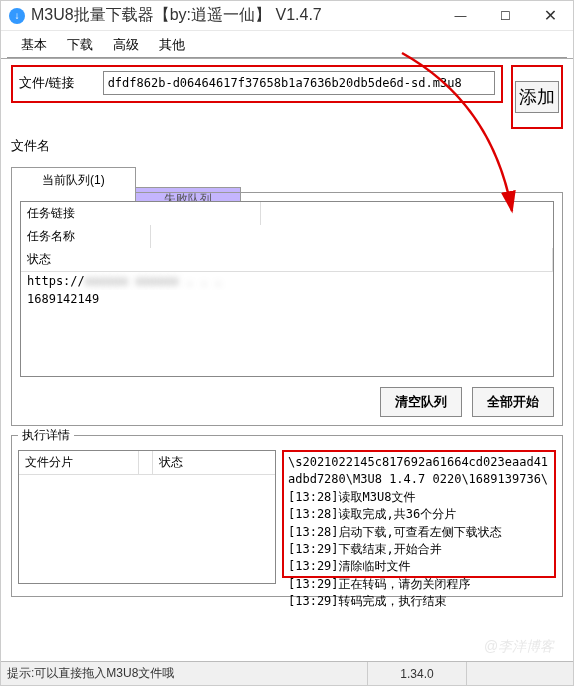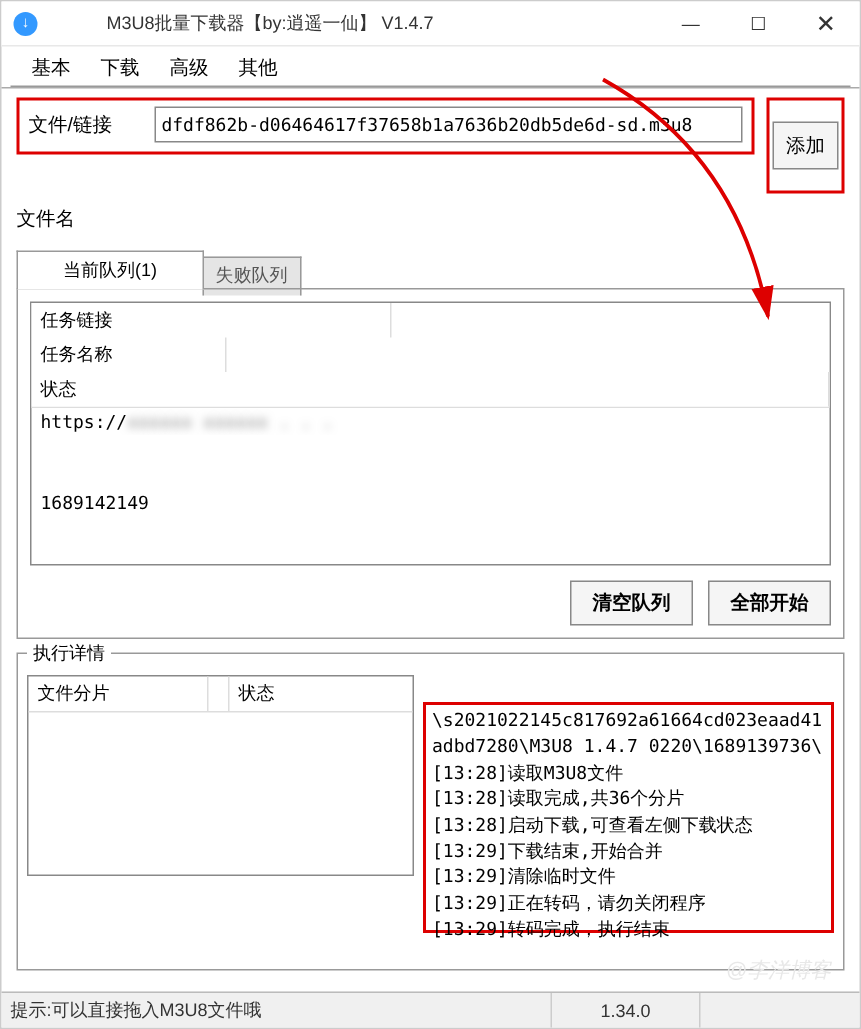--- a/index.html
+++ b/index.html
@@ -1,59 +1,59 @@
 <!DOCTYPE html>
 <html><head>
 <meta charset="utf-8">
 <style>
 * { box-sizing: border-box; margin: 0; padding: 0; }
 body { font-family: "Microsoft YaHei", SimSun, sans-serif; font-size: 12px; background: #f0f0f0; width: 574px; height: 686px; overflow: hidden; }
 .window { width: 574px; height: 686px; background: #fff; border: 1px solid #ccc; display: flex; flex-direction: column; }
 .titlebar { height: 30px; background: #fff; display: flex; align-items: center; padding-left: 8px; border-bottom: 1px solid #e8e8e8; }
 .titlebar-icon { width: 16px; height: 16px; border-radius: 50%; background: #3399ff; margin-right: 6px; display: flex; align-items: center; justify-content: center; color: #fff; font-size: 10px; font-weight: bold; }
-.titlebar-text { flex: 1; font-size: 12px; color: #333; margin-left: 40px; }
+.titlebar-text { flex: 1; font-size: 16px; color: #333; }
 .winbtns { display: flex; }
 .winbtn { width: 45px; height: 29px; display: flex; align-items: center; justify-content: center; font-size: 12px; color: #333; }
 .winbtn.close { font-size: 16px; }
 .menubar { height: 28px; display: flex; align-items: center; padding: 0 10px; border-bottom: 1px solid #aaa; position: relative; }
 .menubar::after { content: ""; position: absolute; left: 6px; right: 6px; bottom: 0; height: 0; border-bottom: 1px solid #999; }
 .menuitem { padding: 4px 10px; font-size: 13px; }
 .content { padding: 6px 10px 0 10px; }
 .row1 { display: flex; align-items: flex-start; margin-bottom: 6px; }
 .box-file { border: 2px solid #d00; padding: 4px 6px 6px 6px; display: flex; align-items: center; flex: 1; margin-right: 8px; gap: 16px; }
 .lbl { font-size: 13px; white-space: nowrap; }
 .input-url { flex: 1; margin-left: 12px; height: 24px; border: 1px solid #888; padding: 2px 4px; font-family: monospace, sans-serif; font-size: 12px; }
 .addbox { border: 2px solid #d00; padding: 14px 2px; }
-.addbtn { width: 44px; height: 32px; border: 1px solid #888; background: #f5f5f5; font-size: 13px; }
+.addbtn { width: 44px; height: 32px; border: 1px solid #888; background: #f5f5f5; font-size: 18px; }
 .row2 { margin-bottom: 10px; display: flex; align-items: center; }
 .input-name { flex: 1; margin-left: 16px; height: 22px; border: 1px solid #bbb; padding: 2px 4px; visibility: hidden; }
 .tabs { display: flex; margin-top: 6px; }
 .tab { border: 1px solid #999; border-bottom: none; padding: 4px 30px; font-size: 12px; background: #fff; margin-right: -1px; position: relative; }
 .tab.active { background: #fff; border-top: 1px solid #999; z-index: 2; }
-.tab.inactive { background: #e5e5e5; color: #555; top: 4px; padding: 3px 8px; }
+.tab.inactive { background: #c4b5fd; color: #555; top: 20px; padding: 3px 28px; }
 .tabpanel { border: 1px solid #999; padding: 8px; position: relative; top: -1px; }
 .table { border: 1px solid #888; height: 176px; background: #fff; overflow: hidden; }
 .thead { display: flex; background: #fff; border-bottom: 1px solid #ddd; flex-direction: column; }
 .th { border-right: 1px solid #ddd; padding: 3px 6px; font-size: 12px; text-align: left; background: #fff; }
 .th1 { width: 240px; } .th2 { width: 130px; } .th3 { flex: 1; }
 .trow { display: flex; flex-direction: column; }
 .td { padding: 2px 6px; font-size: 12px; font-family: monospace, SimSun, sans-serif; overflow: hidden; white-space: nowrap; }
-.td1 { width: 240px; } .td2 { width: 130px; margin-top: 36px; } .td3 { flex: 1; }
+.td1 { width: 240px; } .td2 { width: 130px; } .td3 { flex: 1; }
 .btnrow { display: flex; justify-content: flex-end; margin-top: 10px; gap: 10px; align-items: center; position: relative; }
 .btn { border: 1px solid #888; background: #f5f5f5; padding: 5px 14px; font-size: 13px; font-weight: bold; }
 .arrow-svg { position: absolute; right: 20px; top: -150px; pointer-events: none; }
-fieldset.exec { border: 1px solid #999; margin: 0 10px 6px 10px; padding: 6px 6px 24px 6px; }
+fieldset.exec { border: 1px solid #999; margin: 0 10px 6px 10px; padding: 6px 6px 12px 6px; }
 legend { font-size: 12px; padding: 0 4px; }
 .execbody { display: flex; gap: 6px; }
 .lefttable { border: 1px solid #888; width: 258px; height: 134px; background: #fff; }
 .thead2 { display: flex; border-bottom: 1px solid #ddd; }
 .th-a { width: 120px; border-right: 1px solid #ddd; padding: 3px 6px; }
 .th-sep { width: 14px; border-right: 1px solid #ddd; }
 .th-b { flex: 1; padding: 3px 6px; }
-.logbox { border: 2px solid #d00; flex: 1; font-family: SimSun, monospace; font-size: 12px; line-height: 1.45; padding: 2px 4px; color: #000; word-break: break-all; background: #fff; height: 154px; margin-top: 18px; }
+.logbox { border: 2px solid #d00; flex: 1; font-family: SimSun, monospace; font-size: 12px; line-height: 1.45; padding: 2px 4px; color: #000; word-break: break-all; background: #fff; height: 128px; }
 .statusbar { border-top: 1px solid #bbb; height: 24px; display: flex; align-items: center; padding: 0 6px; font-size: 12px; color: #333; background: #f0f0f0; margin-top: auto; }
 .status-hint { flex: 1; }
 .status-ver { width: 100px; text-align: center; border-left: 1px solid #ccc; border-right: 1px solid #ccc; height: 100%; display: flex; align-items: center; justify-content: center; }
 .status-last { width: 100px; }
 .watermark { position: absolute; right: 20px; bottom: 30px; color: #e8e8e8; font-size: 14px; font-style: italic; pointer-events: none; }
 .blurred { color: transparent; text-shadow: 0 0 6px rgba(0,0,0,0.5); }
 </style>
 </head>
 <body>
 

